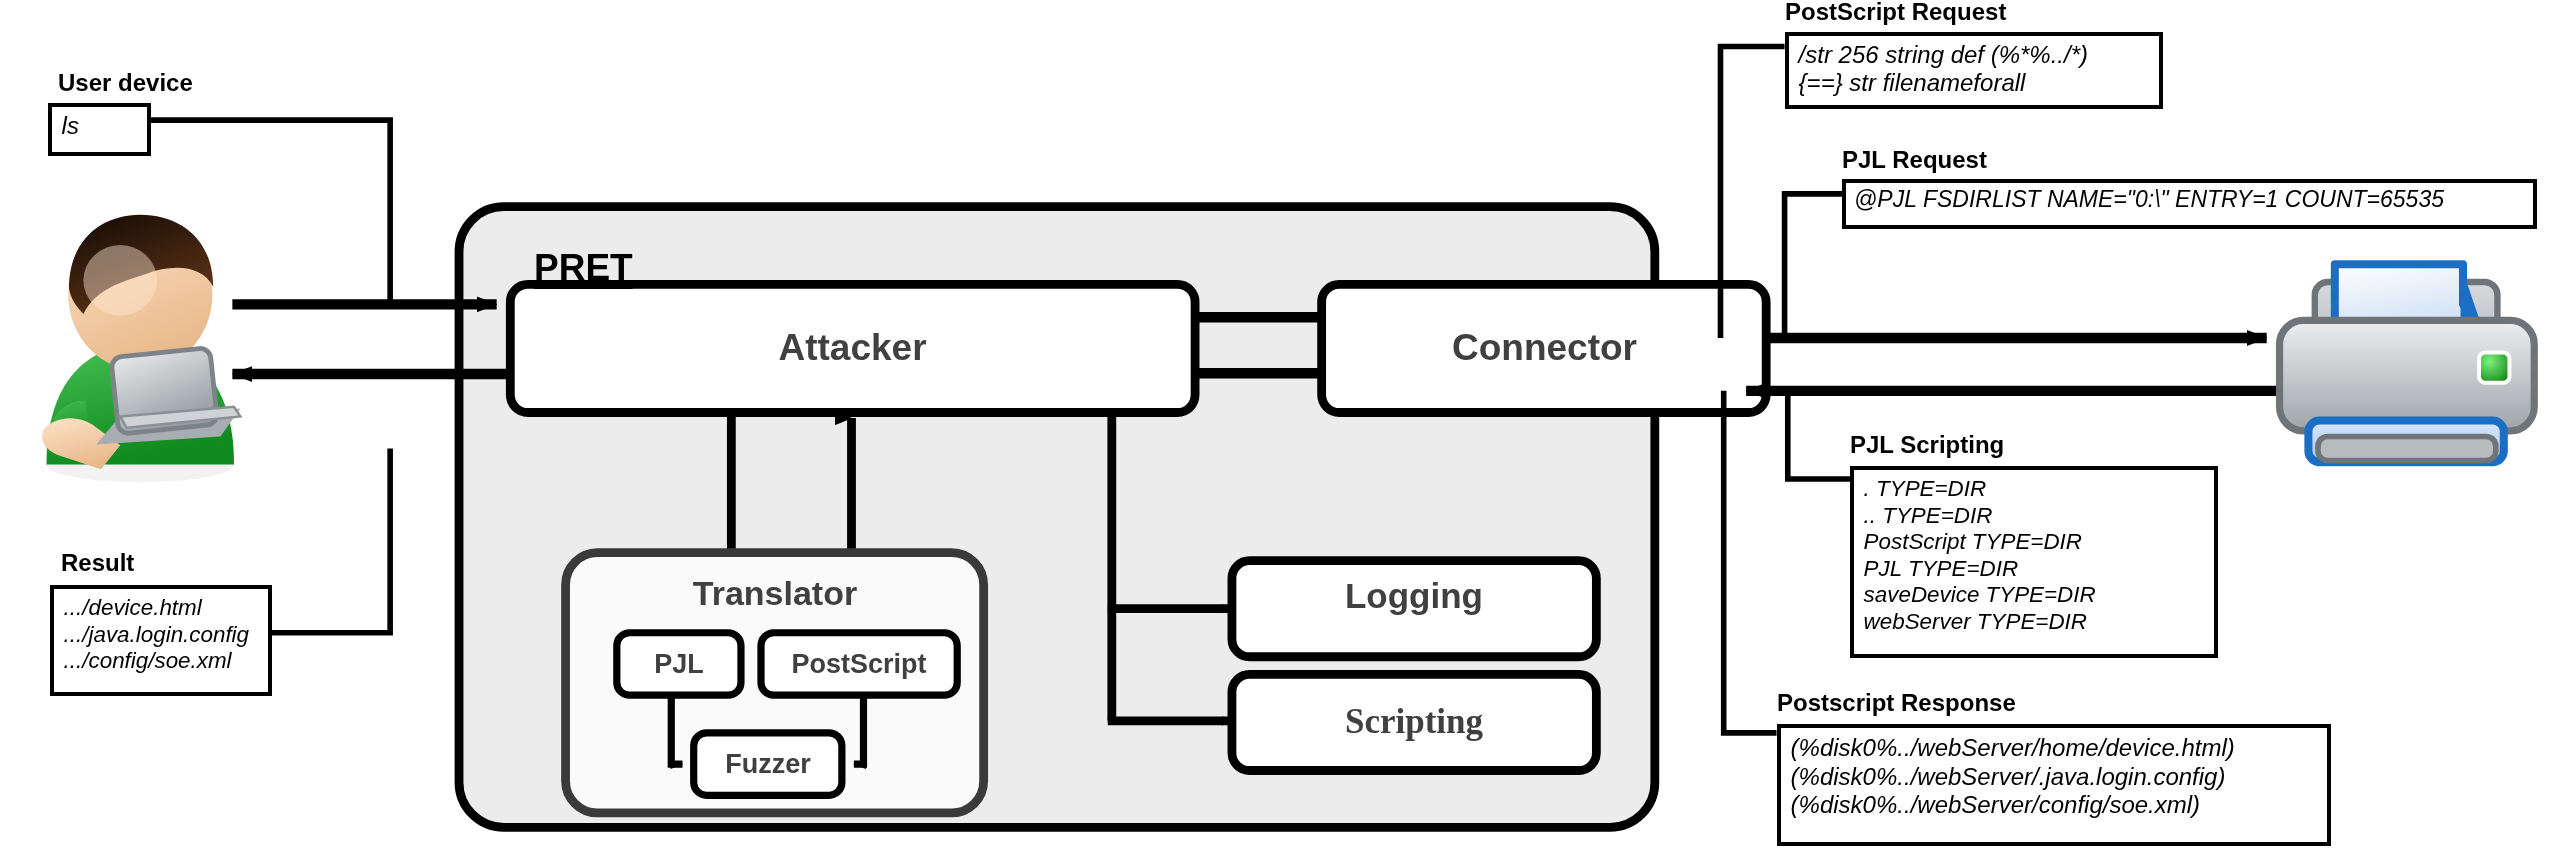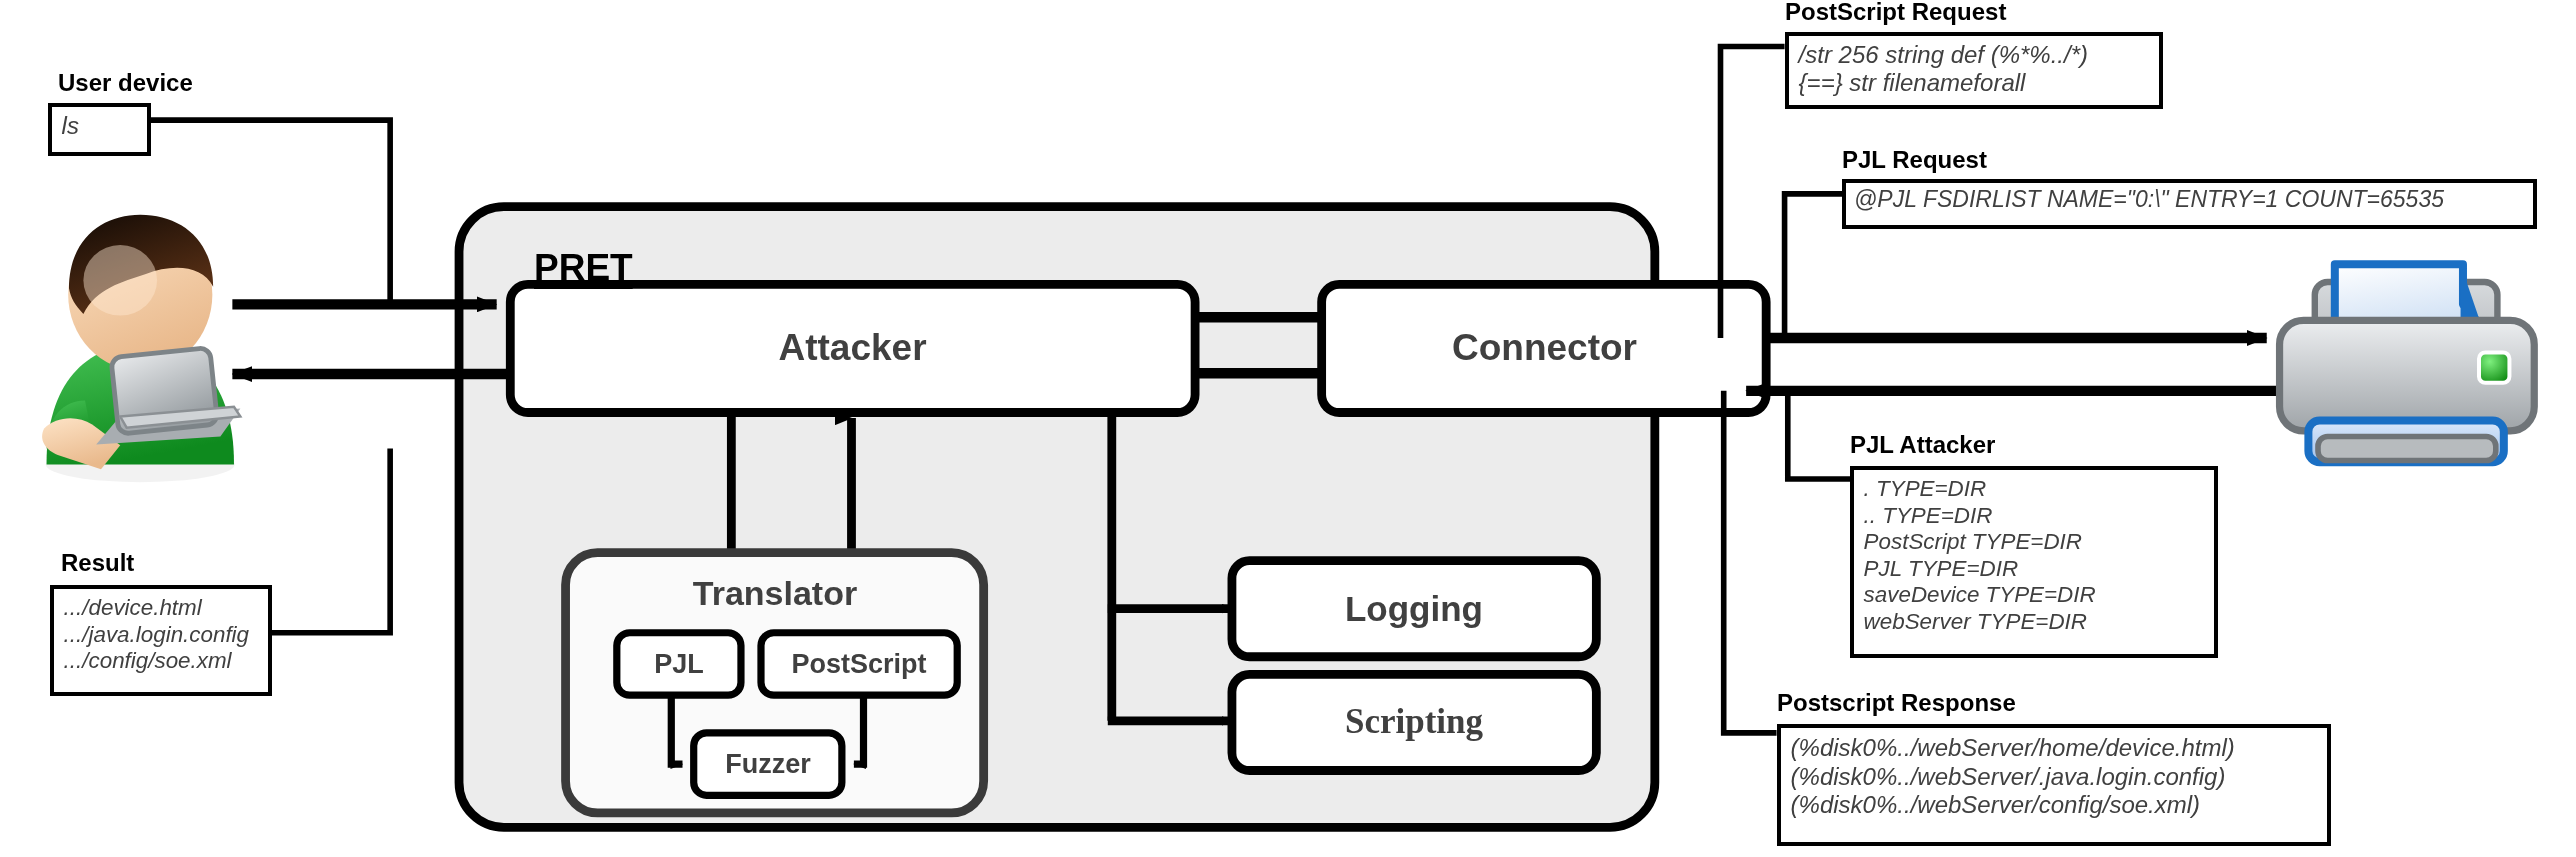--- a/index.html
+++ b/index.html
@@ -2,21 +2,21 @@
 <html style="font-size:13px"><head>
 <meta charset="utf-8">
 <style>
   html,body{margin:0;padding:0;background:#ffffff;}
   body{width:2576px;height:857px;overflow:hidden;font-family:"Liberation Sans",sans-serif;}
   #stage{position:relative;width:2576px;height:857px;background:#fff;}
   svg.layer{position:absolute;left:0;top:0;width:2576px;height:857px;}
 
   .cap{position:absolute;font-weight:bold;color:#000;white-space:nowrap;}
   .txtbox{position:absolute;box-sizing:border-box;background:#fff;border:4px solid #000;
-          font-style:italic;color:#404040;line-height:1.18;}
+          font-style:italic;color:#000000;line-height:1.18;}
   .txtbox .ln{display:block;white-space:nowrap;}
 
   .nodelabel{position:absolute;display:flex;align-items:center;justify-content:center;
              color:#404040;font-weight:bold;white-space:nowrap;}
 </style>
 </head>
 <body>
 
 <div id="stage">
 
@@ -197,35 +197,35 @@
   </div>
 
   <div class="cap" style="left:534px;top:226px;font-size:37px;text-decoration:underline;text-underline-offset:6.4px;margin-top:21px;">PRET</div>
 
   <div class="nodelabel" style="left:510px;top:284px;width:685px;height:128px;font-size:37px;">Attacker</div>
   <div class="nodelabel" style="left:1322px;top:284px;width:445px;height:128px;font-size:37px;">Connector</div>
   <div class="nodelabel" style="left:566px;top:561px;width:418px;height:64px;font-size:34px;">Translator</div>
   <div class="nodelabel" style="left:617px;top:633px;width:124px;height:62px;font-size:27px;">PJL</div>
   <div class="nodelabel" style="left:761px;top:633px;width:196px;height:62px;font-size:27px;">PostScript</div>
   <div class="nodelabel" style="left:694px;top:733px;width:148px;height:62px;font-size:27px;">Fuzzer</div>
-  <div class="nodelabel" style="left:1232px;top:561px;width:364px;height:96px;font-size:35px;">Logging</div>
+  <div class="nodelabel" style="left:1232px;top:548px;width:364px;height:96px;font-size:35px;">Logging</div>
   <div class="nodelabel" style="left:1232px;top:674px;width:364px;height:96px;font-size:35px;font-family:Liberation Serif, serif;">Scripting</div>
 
   <div class="cap" style="left:1785px;top:-1.6px;font-size:24px;">PostScript Request</div>
   <div class="txtbox" style="left:1785px;top:32px;width:378px;height:77px;font-size:24px;padding:4.8px 9.6px;">
     <span class="ln">/str 256 string def (%*%../*)</span>
     <span class="ln">{==} str filenameforall</span>
   </div>
 
   <div class="cap" style="left:1842px;top:146px;font-size:24px;">PJL Request</div>
   <div class="txtbox" style="left:1842px;top:179px;width:695px;height:50px;font-size:23px;padding:3.2px 8px;">
     <span class="ln">@PJL FSDIRLIST NAME="0:\" ENTRY=1 COUNT=65535</span>
   </div>
 
-  <div class="cap" style="left:1850px;top:431px;font-size:24px;">PJL Attacker</div>
+  <div class="cap" style="left:1850px;top:431px;font-size:24px;">PJL Scripting</div>
   <div class="txtbox" style="left:1850px;top:466px;width:368px;height:192px;font-size:22.4px;padding:6.4px 9.6px;">
     <span class="ln">. TYPE=DIR</span>
     <span class="ln">.. TYPE=DIR</span>
     <span class="ln">PostScript TYPE=DIR</span>
     <span class="ln">PJL TYPE=DIR</span>
     <span class="ln">saveDevice TYPE=DIR</span>
     <span class="ln">webServer TYPE=DIR</span>
   </div>
 
   <div class="cap" style="left:1777px;top:689px;font-size:24px;">Postscript Response</div>

